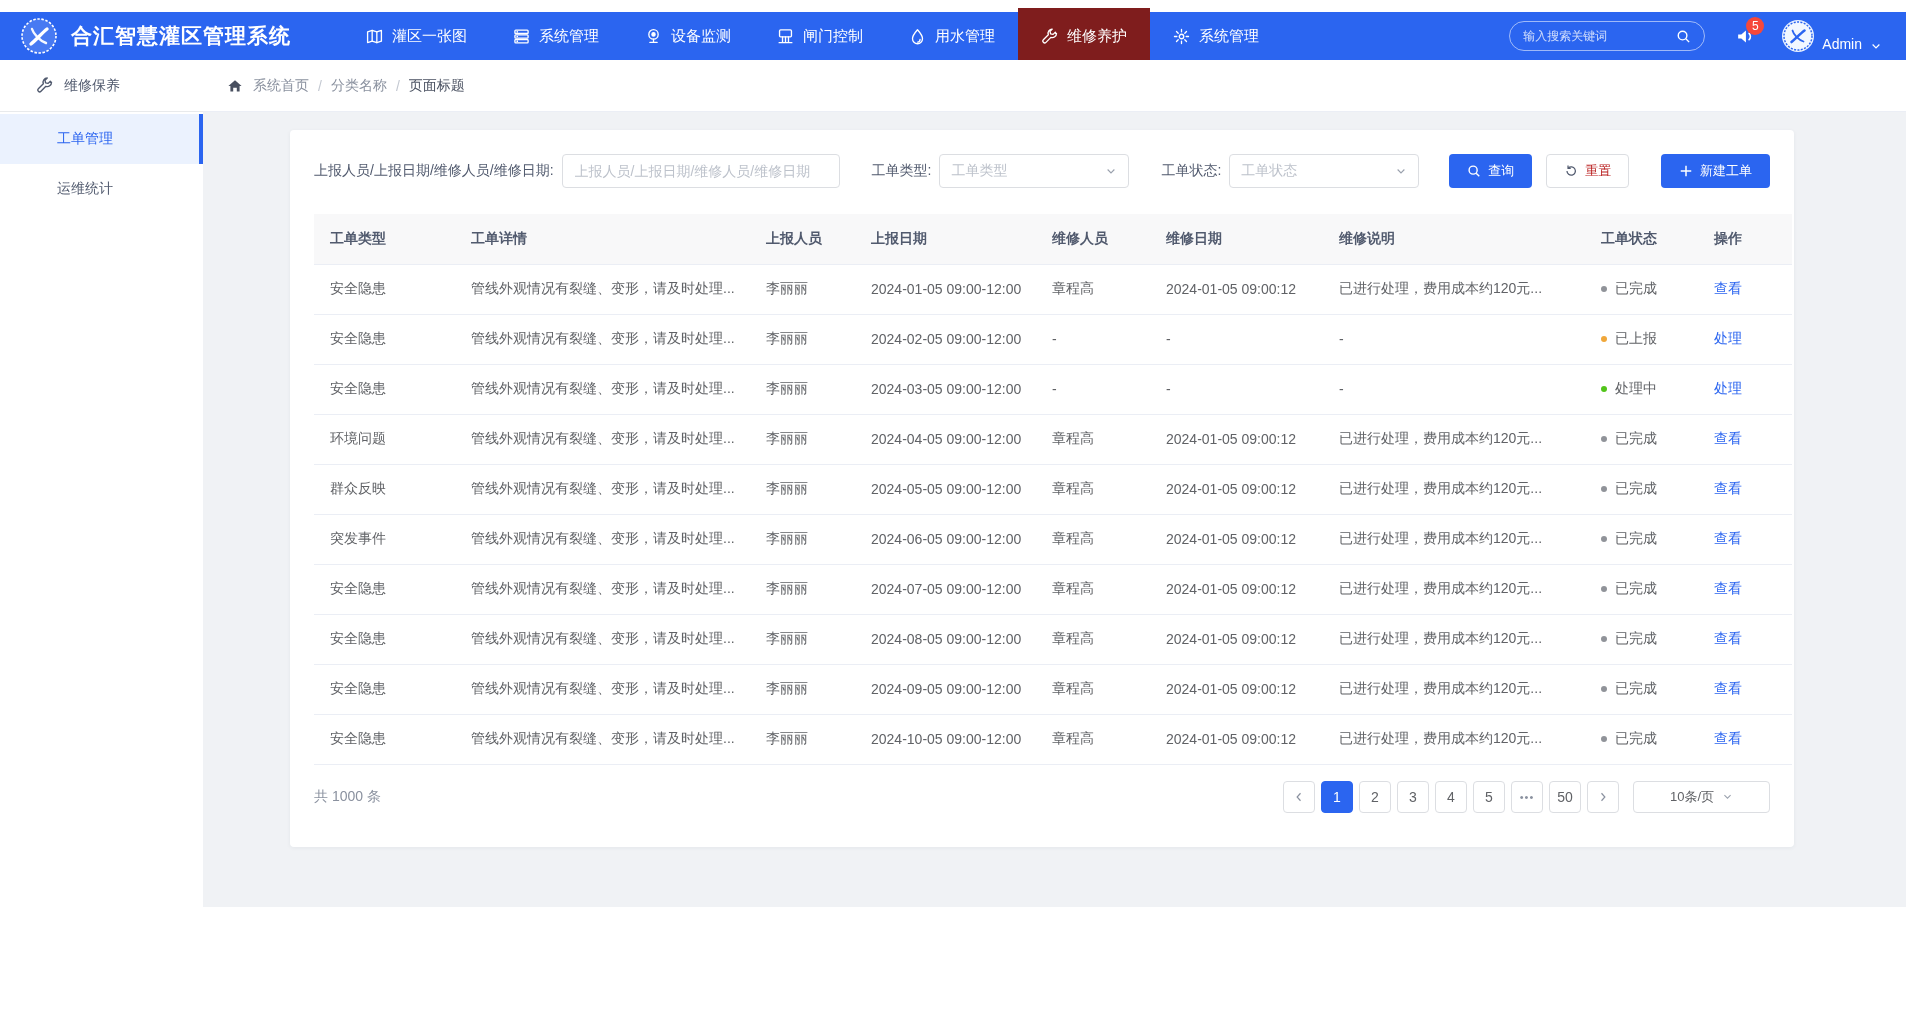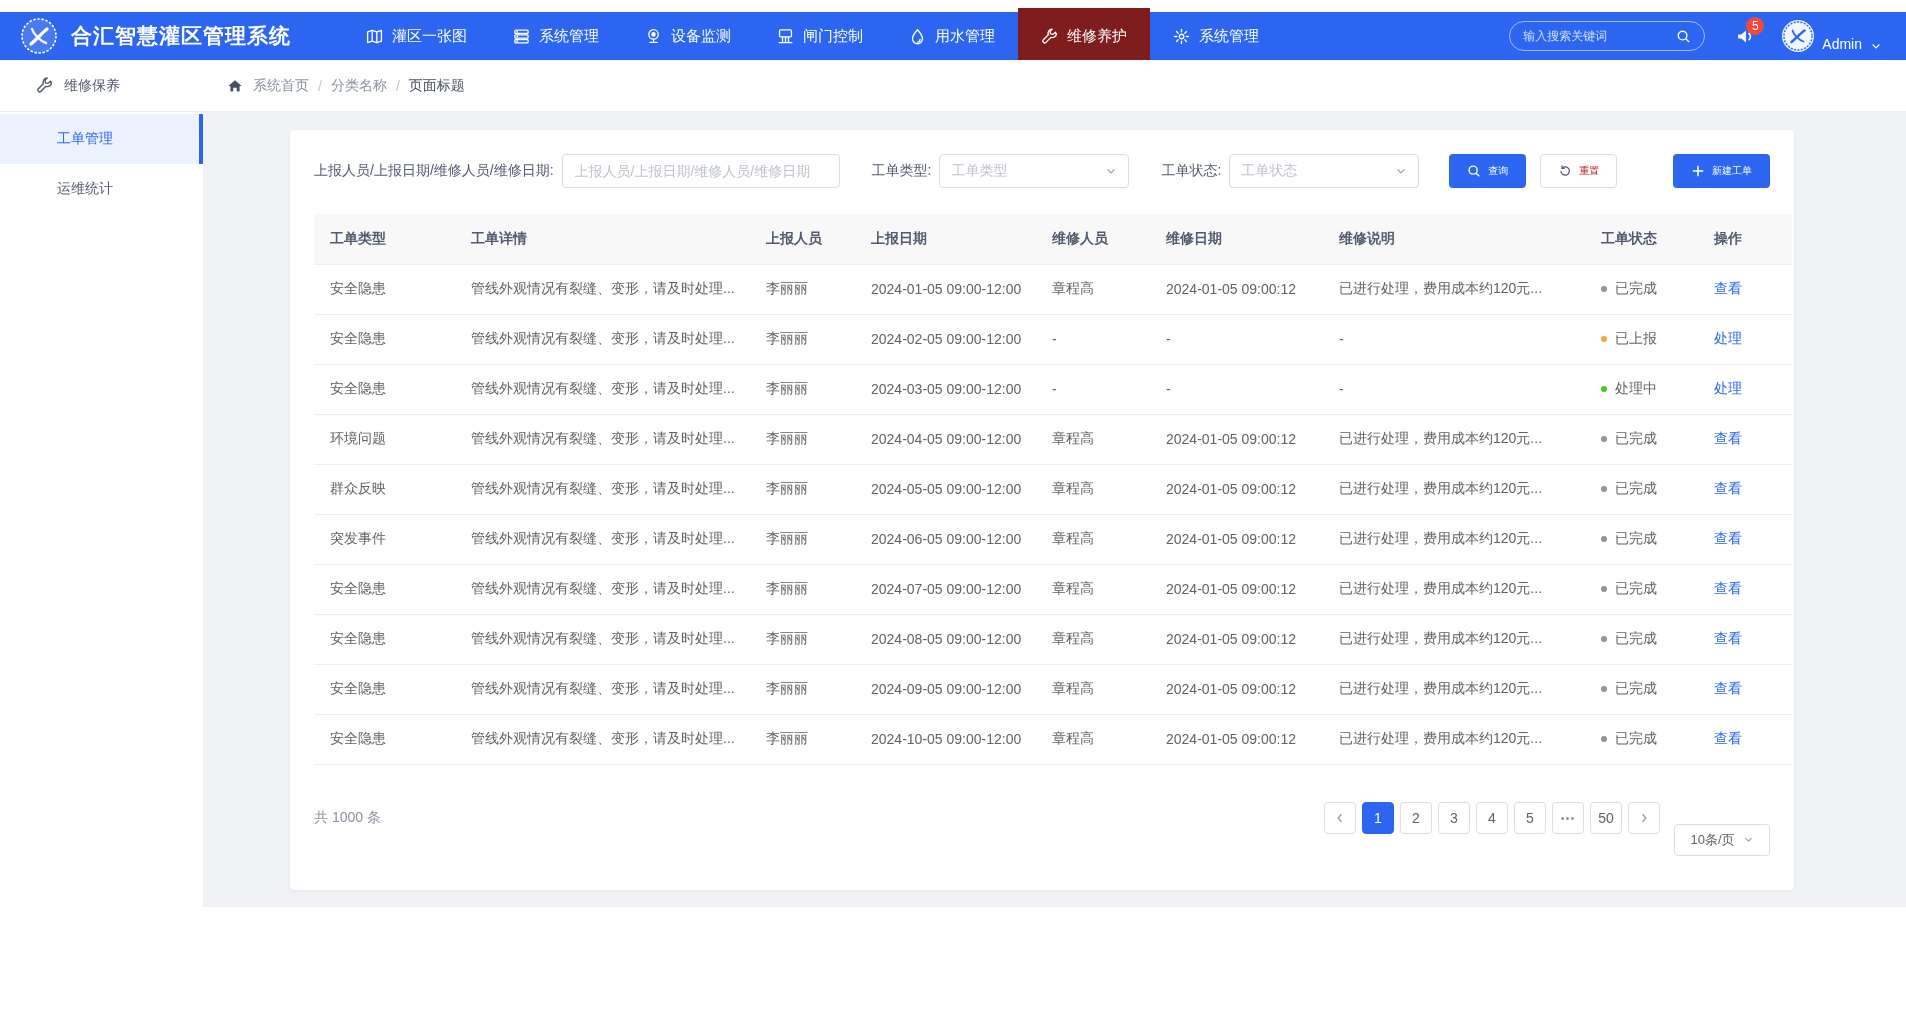--- a/index.html
+++ b/index.html
@@ -61,21 +61,21 @@
   .filter-row { display:flex; align-items:center; font-size:14px; color:#515a6e; }
   .f-label { white-space:nowrap; }
   .f-input { width:278px; height:34px; border:1px solid #dcdee2; border-radius:4px;
     margin-left:8px; padding:16px 12px; font-size:14px; color:#515a6e; outline:none; font-family:inherit; }
   .f-input::placeholder { color:#bdc2cb; }
   .ml { margin-left:32px; }
   .f-select { width:190px; height:34px; border:1px solid #dcdee2; border-radius:4px; margin-left:8px;
     padding:0 11px; display:flex; align-items:center; justify-content:space-between; background:#fff;
     color:#bdc2cb; font-size:14px; cursor:pointer; }
   .f-select .chev { color:#9aa1ad; }
-  .btn { height:34px; border-radius:4px; font-size:10px; display:inline-flex; align-items:center;
+  .btn { height:34px; border-radius:4px; font-size:13px; display:inline-flex; align-items:center;
     justify-content:center; gap:7px; cursor:pointer; border:1px solid transparent; padding:0 17px;
     white-space:nowrap; font-family:Liberation Serif, serif; background:#fff; }
   .btn-primary { background:#2b65f0; color:#fff; }
   .btn-default { border-color:#dcdee2; color:#b91c1c; }
   .btn-search { margin-left:30px; }
   .btn-reset { margin-left:14px; }
   .btn-create { margin-left:auto; }
 
   
   table.grid { width:100%; border-collapse:collapse; table-layout:fixed; margin-top:26px;
@@ -93,23 +93,23 @@
   
   .table-footer { display:flex; align-items:center; margin-top:16px; }
   .total { color:#8a919f; font-size:14px; }
   .pager { margin-left:auto; display:flex; align-items:center; gap:6px; }
   .page-btn { min-width:32px; height:32px; border:1px solid #dcdee2; border-radius:4px; background:#fff;
     display:flex; align-items:center; justify-content:center; font-size:14px; color:#606266;
     cursor:pointer; padding:0 5px; font-family:inherit; }
   .page-btn.active { background:#2b65f0; border-color:#2b65f0; color:#fff; }
   .page-btn.dots { letter-spacing:1px; font-size:11px; color:#8a919f; }
   .page-btn .chev { color:#8a919f; }
-  .page-size { width:96px; height:32px; border:1px solid #dcdee2; border-radius:4px; margin-left:8px;
+  .page-size { width:137px; height:32px; border:1px solid #dcdee2; border-radius:4px; margin-left:8px;
     display:flex; align-items:center; justify-content:center; gap:8px; font-size:13px; color:#606266;
-    cursor:pointer; background:#fff;margin-top:43px; }
+    cursor:pointer; background:#fff; }
   .page-size .chev { color:#9aa1ad; }
 
   .page-bottom { height:109px; background:#fff; }
 </style>
 <title>合汇智慧灌区管理系统</title></head>
 <body>
 
 <div class="topstrip"></div>
 
 <header class="navbar">

